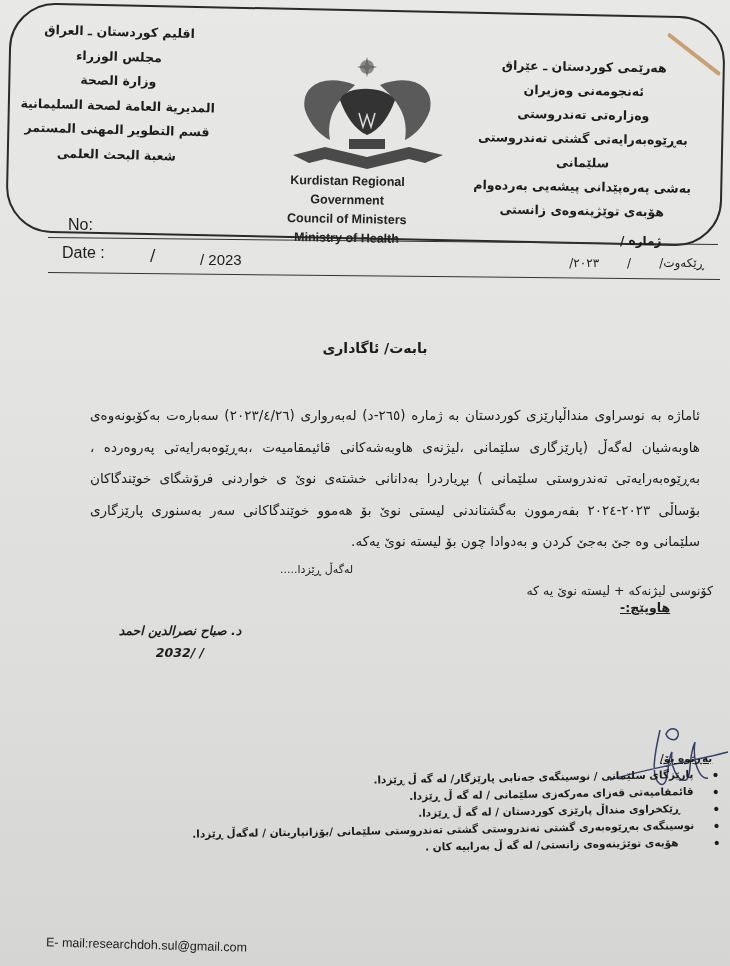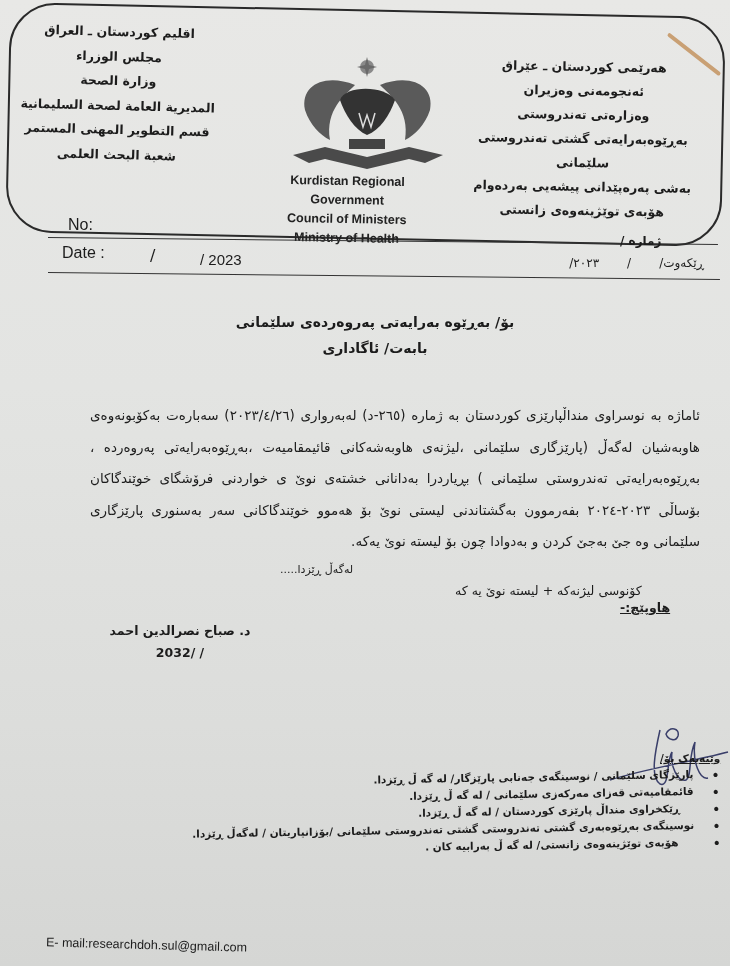--- a/index.html
+++ b/index.html
@@ -16,22 +16,22 @@
   .date-slash{position:absolute;left:150px;top:246px;font-size:16px;}
   .date-year{position:absolute;left:200px;top:251px;font-family:"Liberation Sans",sans-serif;font-size:15px;}
   .ku-no{position:absolute;left:620px;top:234px;direction:rtl;font-weight:bold;font-size:12px;}
   .ku-date{position:absolute;left:484px;top:256px;width:220px;direction:rtl;font-size:12px;display:flex;gap:28px;}
   .line2{position:absolute;left:48px;top:272px;width:672px;border-top:1.5px solid #333;transform:rotate(0.6deg);transform-origin:left;}
   .to-line{position:absolute;left:230px;top:314px;width:290px;text-align:center;direction:rtl;font-weight:bold;font-size:14px;}
   .subject{position:absolute;left:300px;top:340px;width:150px;text-align:center;direction:rtl;font-weight:bold;font-size:14px;}
   .body-text{position:absolute;left:90px;top:372px;width:610px;direction:rtl;text-align:justify;text-align-last:right;font-size:13.5px;line-height:31.5px;margin-top:28px;}
   .regards{position:absolute;left:280px;top:555px;direction:rtl;font-size:11px;margin-top:8px;}
   .attach-label{position:absolute;left:620px;top:563px;direction:rtl;font-weight:bold;font-size:12.5px;text-decoration:underline;margin-top:37px;}
-  .attach-text{position:absolute;left:455px;top:583px;width:258px;direction:rtl;text-align:left;font-size:12.5px;}
-  .sig-block{position:absolute;left:100px;top:620px;width:160px;text-align:center;direction:rtl;font-weight:bold;font-size:12.5px;line-height:22px;}
+  .attach-text{position:absolute;left:455px;top:583px;width:258px;direction:rtl;text-align:right;font-size:12.5px;}
+  .sig-block{position:absolute;left:100px;top:620px;width:160px;text-align:center;direction:rtl;font-weight:bold;font-size:12.5px;line-height:22px;font-style:italic;}
   .cc-label{position:absolute;left:660px;top:752px;direction:rtl;font-weight:bold;font-size:10.5px;text-decoration:underline;}
   .cc-list{position:absolute;left:200px;top:770px;width:520px;direction:rtl;font-weight:bold;font-size:10.5px;line-height:17px;transform:rotate(-1deg);}
   .cc-item{position:relative;padding-right:26px;white-space:nowrap;}
   .cc-item::before{content:"\2022";position:absolute;right:0;top:2px;font-size:12px;}
   .cc-item.i2{padding-right:40px;}
   .cc-item.i3{padding-right:42px;}
   .signature{position:absolute;left:600px;top:722px;width:130px;height:70px;}
   .toothpick{position:absolute;left:668px;top:32px;width:66px;height:4px;background:#c9a074;transform:rotate(38deg);transform-origin:left;border-radius:2px;}
   .email{position:absolute;left:46px;top:938px;font-family:"Liberation Sans",sans-serif;font-size:12.5px;transform:rotate(1.5deg);}
 </style>
@@ -86,38 +86,37 @@
   <div class="date-slash">/</div>
   <div class="date-year">/ 2023</div>
   <div class="ku-no">ژمارە /</div>
   <div class="ku-date">
     <span>ڕێکەوت/</span>
     <span>/</span>
     <span>٢٠٢٣/</span>
   </div>
   <div class="line2"></div>
 
-  <div class="to-line">بۆ/ بەڕێوە بەرایەتی پەروەردەی سلێمانی</div>
   <div class="subject">بابەت/ ئاگاداری</div>
   <div class="body-text">ئاماژە بە نوسراوی منداڵپارێزی کوردستان بە ژمارە (٢٦٥-د) لەبەرواری (٢٠٢٣/٤/٢٦) سەبارەت بەکۆبونەوەی هاوبەشیان لەگەڵ (پارێزگاری سلێمانی ،لیژنەی هاوبەشەکانی قائیمقامیەت ،بەڕێوەبەرایەتی پەروەردە ، بەڕێوەبەرایەتی تەندروستی سلێمانی ) بڕیاردرا بەدانانی خشتەی نوێ ی خواردنی فرۆشگای خوێندگاکان بۆساڵی ٢٠٢٣-٢٠٢٤ بفەرموون بەگشتاندنی لیستی نوێ بۆ هەموو خوێندگاکانی سەر بەسنوری پارێزگاری سلێمانی وە جێ بەجێ کردن و بەدوادا چون بۆ لیستە نوێ یەکە.</div>
 
   <div class="regards">لەگەڵ ڕێزدا.....</div>
   <div class="attach-label">هاوپێچ:-</div>
   <div class="attach-text">کۆنوسی لیژنەکە + لیستە نوێ یە کە</div>
 
   <div class="sig-block">
     <div>د. صباح نصرالدين احمد</div>
     <div>/ /2032</div>
   </div>
 
   <svg class="signature" viewBox="0 0 130 70">
     <path d="M60 8 C55 30 50 55 60 62 C70 66 66 40 72 30 M72 30 C70 45 78 60 86 58 C92 55 88 35 95 20 M95 20 C92 40 100 58 108 56 M10 58 C40 48 90 40 128 30 M66 12 C70 4 80 6 78 14 C76 20 68 18 66 12Z" stroke="#3a3f6a" stroke-width="1.5" fill="none"></path>
   </svg>
 
-  <div class="cc-label">وێنەیەک بۆ/</div>
+  <div class="cc-label">بەڕێوە بۆ/</div>
   <div class="cc-list">
     <div class="cc-item">پارێزگای سلێمانی / نوسینگەی جەنابی پارێزگار/ لە گە ڵ ڕێزدا.</div>
     <div class="cc-item">قائمقامیەتی قەزای مەرکەزی سلێمانی / لە گە ڵ ڕێزدا.</div>
     <div class="cc-item i2">ڕێکخراوی منداڵ پارێزی کوردستان / لە گە ڵ ڕێزدا.</div>
     <div class="cc-item">نوسینگەی بەڕێوەبەری گشتی تەندروستی گشتی تەندروستی سلێمانی /بۆزانیاریتان / لەگەڵ ڕێزدا.</div>
     <div class="cc-item i3">هۆبەی توێژینەوەی زانستی/ لە گە ڵ بەرابیە کان .</div>
   </div>
 
   <div class="email">E- mail:researchdoh.sul@gmail.com</div>
 </div>

